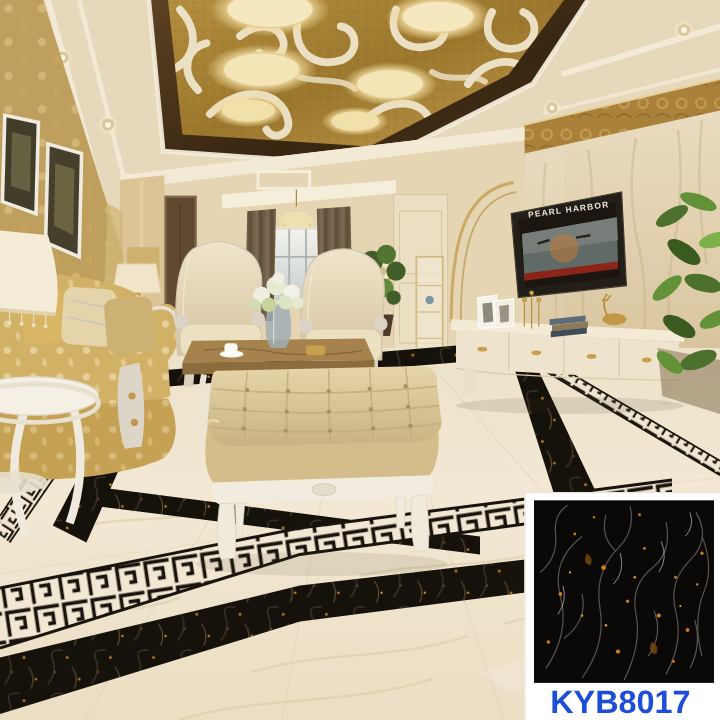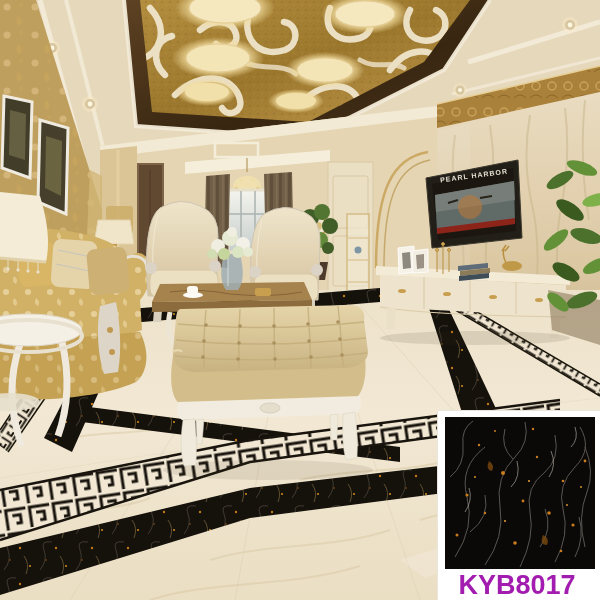--- a/index.html
+++ b/index.html
@@ -6,21 +6,21 @@
   .stage{position:relative;width:600px;height:600px;overflow:hidden;background:#efe6d2;
          font-family:"Liberation Sans",sans-serif;}
   .stage svg.scene{position:absolute;left:0;top:0;}
   .tv-title{position:absolute;left:433px;top:172px;width:82px;text-align:center;
             transform:rotate(-7.5deg);font-weight:bold;font-size:7px;letter-spacing:1px;
             color:#e8e2d4;font-family:"Liberation Sans",sans-serif;white-space:nowrap;}
   .swatch{position:absolute;left:437px;top:410px;width:163px;height:190px;background:#ffffff;
           border-left:1px solid #e9e5dc;border-top:1px solid #e9e5dc;box-sizing:border-box;}
   .swatch .tile{position:absolute;left:7px;top:6px;width:150px;height:152px;background:#0b0908;overflow:hidden;}
   .swatch .code{position:absolute;left:0;right:4px;top:159px;text-align:center;
-                font-weight:bold;font-size:27px;color:#a21caf;letter-spacing:0px;
+                font-weight:bold;font-size:27px;color:#1d4ed8;letter-spacing:0px;
                 font-family:"Liberation Sans",sans-serif;}
 </style>
 </head>
 <body>
 
 <div class="stage">
 <svg class="scene" width="600" height="600" viewBox="0 0 600 600">
 <defs>
   <linearGradient id="goldPanel" x1="0" y1="0" x2="1" y2="1">
     <stop offset="0" stop-color="#b28e3f"></stop>

